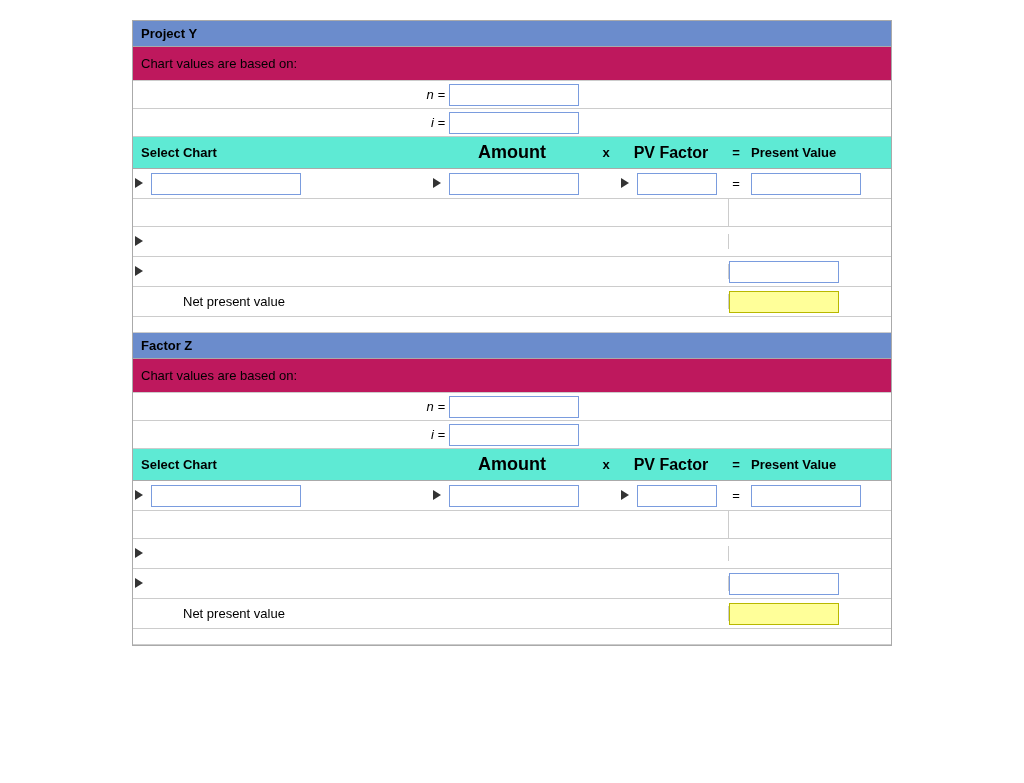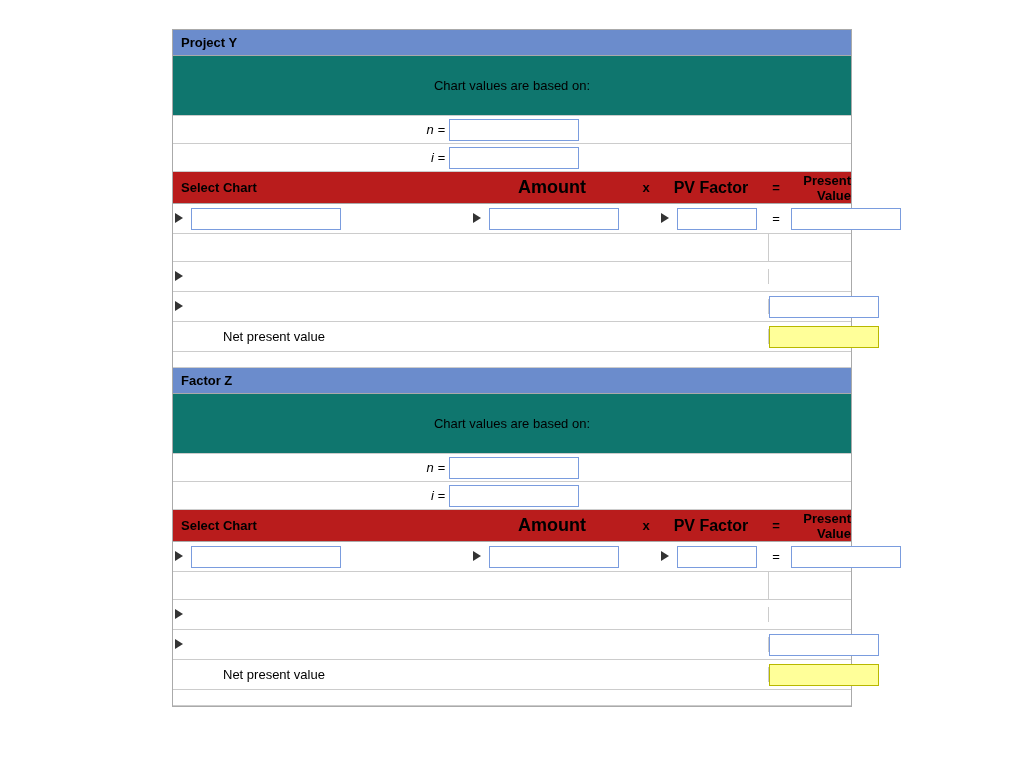--- a/index.html
+++ b/index.html
@@ -9,42 +9,41 @@
     }
 
     body {
       background: #ffffff;
       font-family: Arial, sans-serif;
       font-size: 13px;
       padding: 20px;
     }
 
     .page-container {
-      width: 680px;
-      margin: 9px auto;
+      width: 760px;
+      margin: 0 auto;
       border: 1px solid #aaa;
     }
 
     .project-section {
       margin-bottom: 0;
     }
 
     .project-title {
       background-color: #6b8ccc;
       color: #000;
       font-weight: bold;
       padding: 5px 8px;
       border-bottom: 1px solid #aaa;
     }
 
     .chart-based-row {
-      padding: 22px 8px;
-      border-bottom: 1px solid #ccc;
-      background: #0f766e;
-      text-align: center;
+      padding: 9px 8px;
+      border-bottom: 1px solid #ccc;
+      background: #be185d;
     }
 
     .input-row {
       display: flex;
       align-items: center;
       border-bottom: 1px solid #ccc;
       background: #fff;
       height: 28px;
     }
 
@@ -65,21 +64,21 @@
       outline: none;
     }
 
     .input-row-spacer {
       flex: 1;
     }
 
     .header-row {
       display: flex;
       align-items: center;
-      background-color: #b91c1c;
+      background-color: #5eead4;
       border-bottom: 1px solid #aaa;
       height: 32px;
     }
 
     .header-row .col-select {
       flex: 0 0 300px;
       font-weight: bold;
       padding-left: 8px;
       font-size: 13px;
     }
@@ -108,21 +107,21 @@
     .header-row .col-eq {
       flex: 0 0 30px;
       text-align: center;
       font-weight: bold;
       font-size: 13px;
     }
 
     .header-row .col-present {
       flex: 1;
       font-weight: bold;
-      text-align: right;
+      text-align: left;
       font-size: 13px;
     }
 
     .data-row {
       display: flex;
       align-items: center;
       border-bottom: 1px solid #ccc;
       background: #fff;
       height: 30px;
     }

